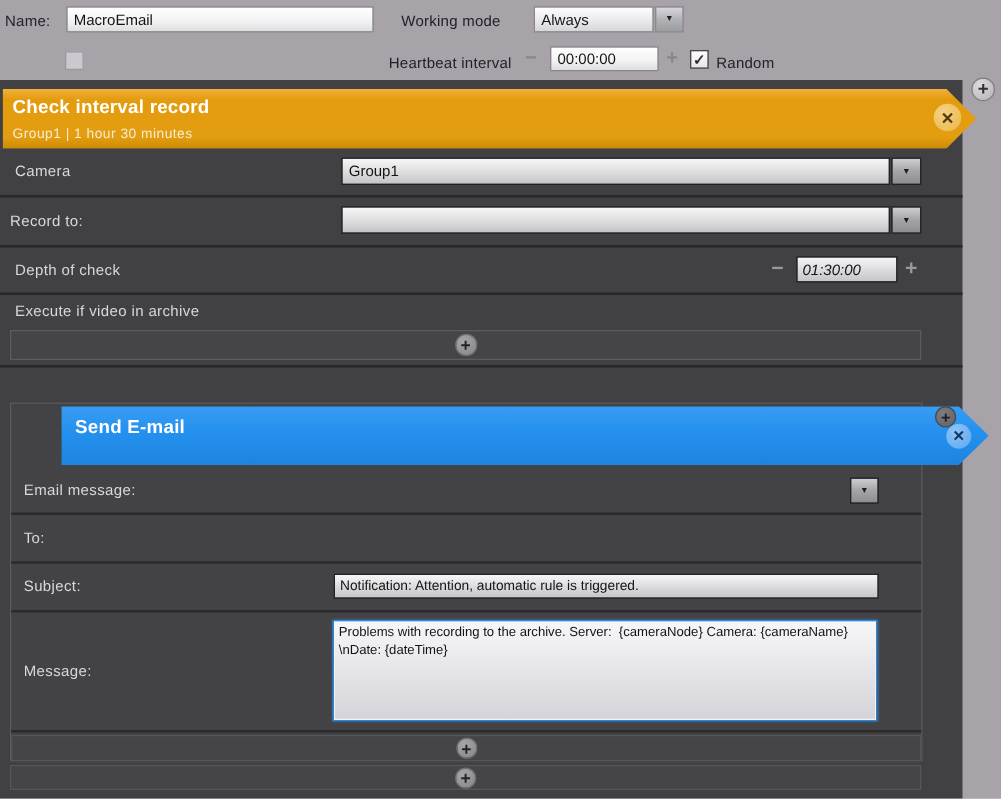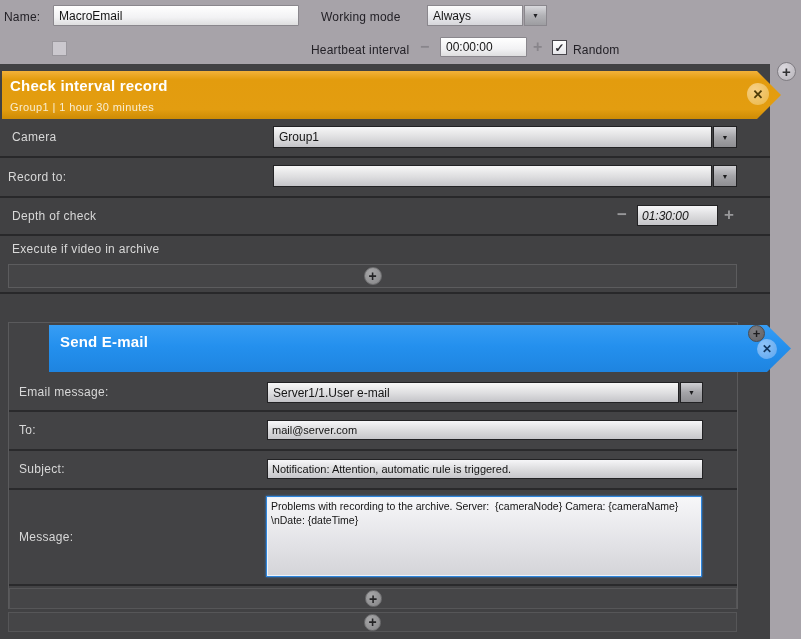--- a/index.html
+++ b/index.html
@@ -192,30 +192,26 @@
     <span class="title">Send E-mail</span>
     <div class="circ x-blue">
       <span>✕</span>
     </div>
   </div>
   <div class="circ add-top-blue">
     <span>+</span>
   </div>
 
   <span class="lbl-dark" style="left:19px; top:385px;">Email message:</span>
-  <div class="dd-field" style="left:267px; top:382px; width:412px; height:21px;">
-    <span>Server1/1.User e-mail</span>
-  </div>
   <div class="dd-btn-dark" style="left:680px; top:382px; width:23px; height:21px;">
     <span>▼</span>
   </div>
   <div class="esep" style="top:410px;"></div>
 
   <span class="lbl-dark" style="left:19px; top:423px;">To:</span>
-  <input class="inp-dark" style="left: 267px; top: 420px; width: 436px; height: 20px;" value="mail@server.com">
   <div class="esep" style="top:449px;"></div>
 
   <span class="lbl-dark" style="left:19px; top:462px;">Subject:</span>
   <input class="inp-dark" style="left: 267px; top: 459px; width: 436px; height: 20px;" value="Notification: Attention, automatic rule is triggered.">
   <div class="esep" style="top:488px;"></div>
 
   <span class="lbl-dark" style="left:19px; top:530px;">Message:</span>
   <textarea class="msg-area" spellcheck="false" style="">Problems with recording to the archive. Server:  {cameraNode} Camera: {cameraName} \nDate: {dateTime}</textarea>
   <div class="esep" style="top:584px;"></div>
 

